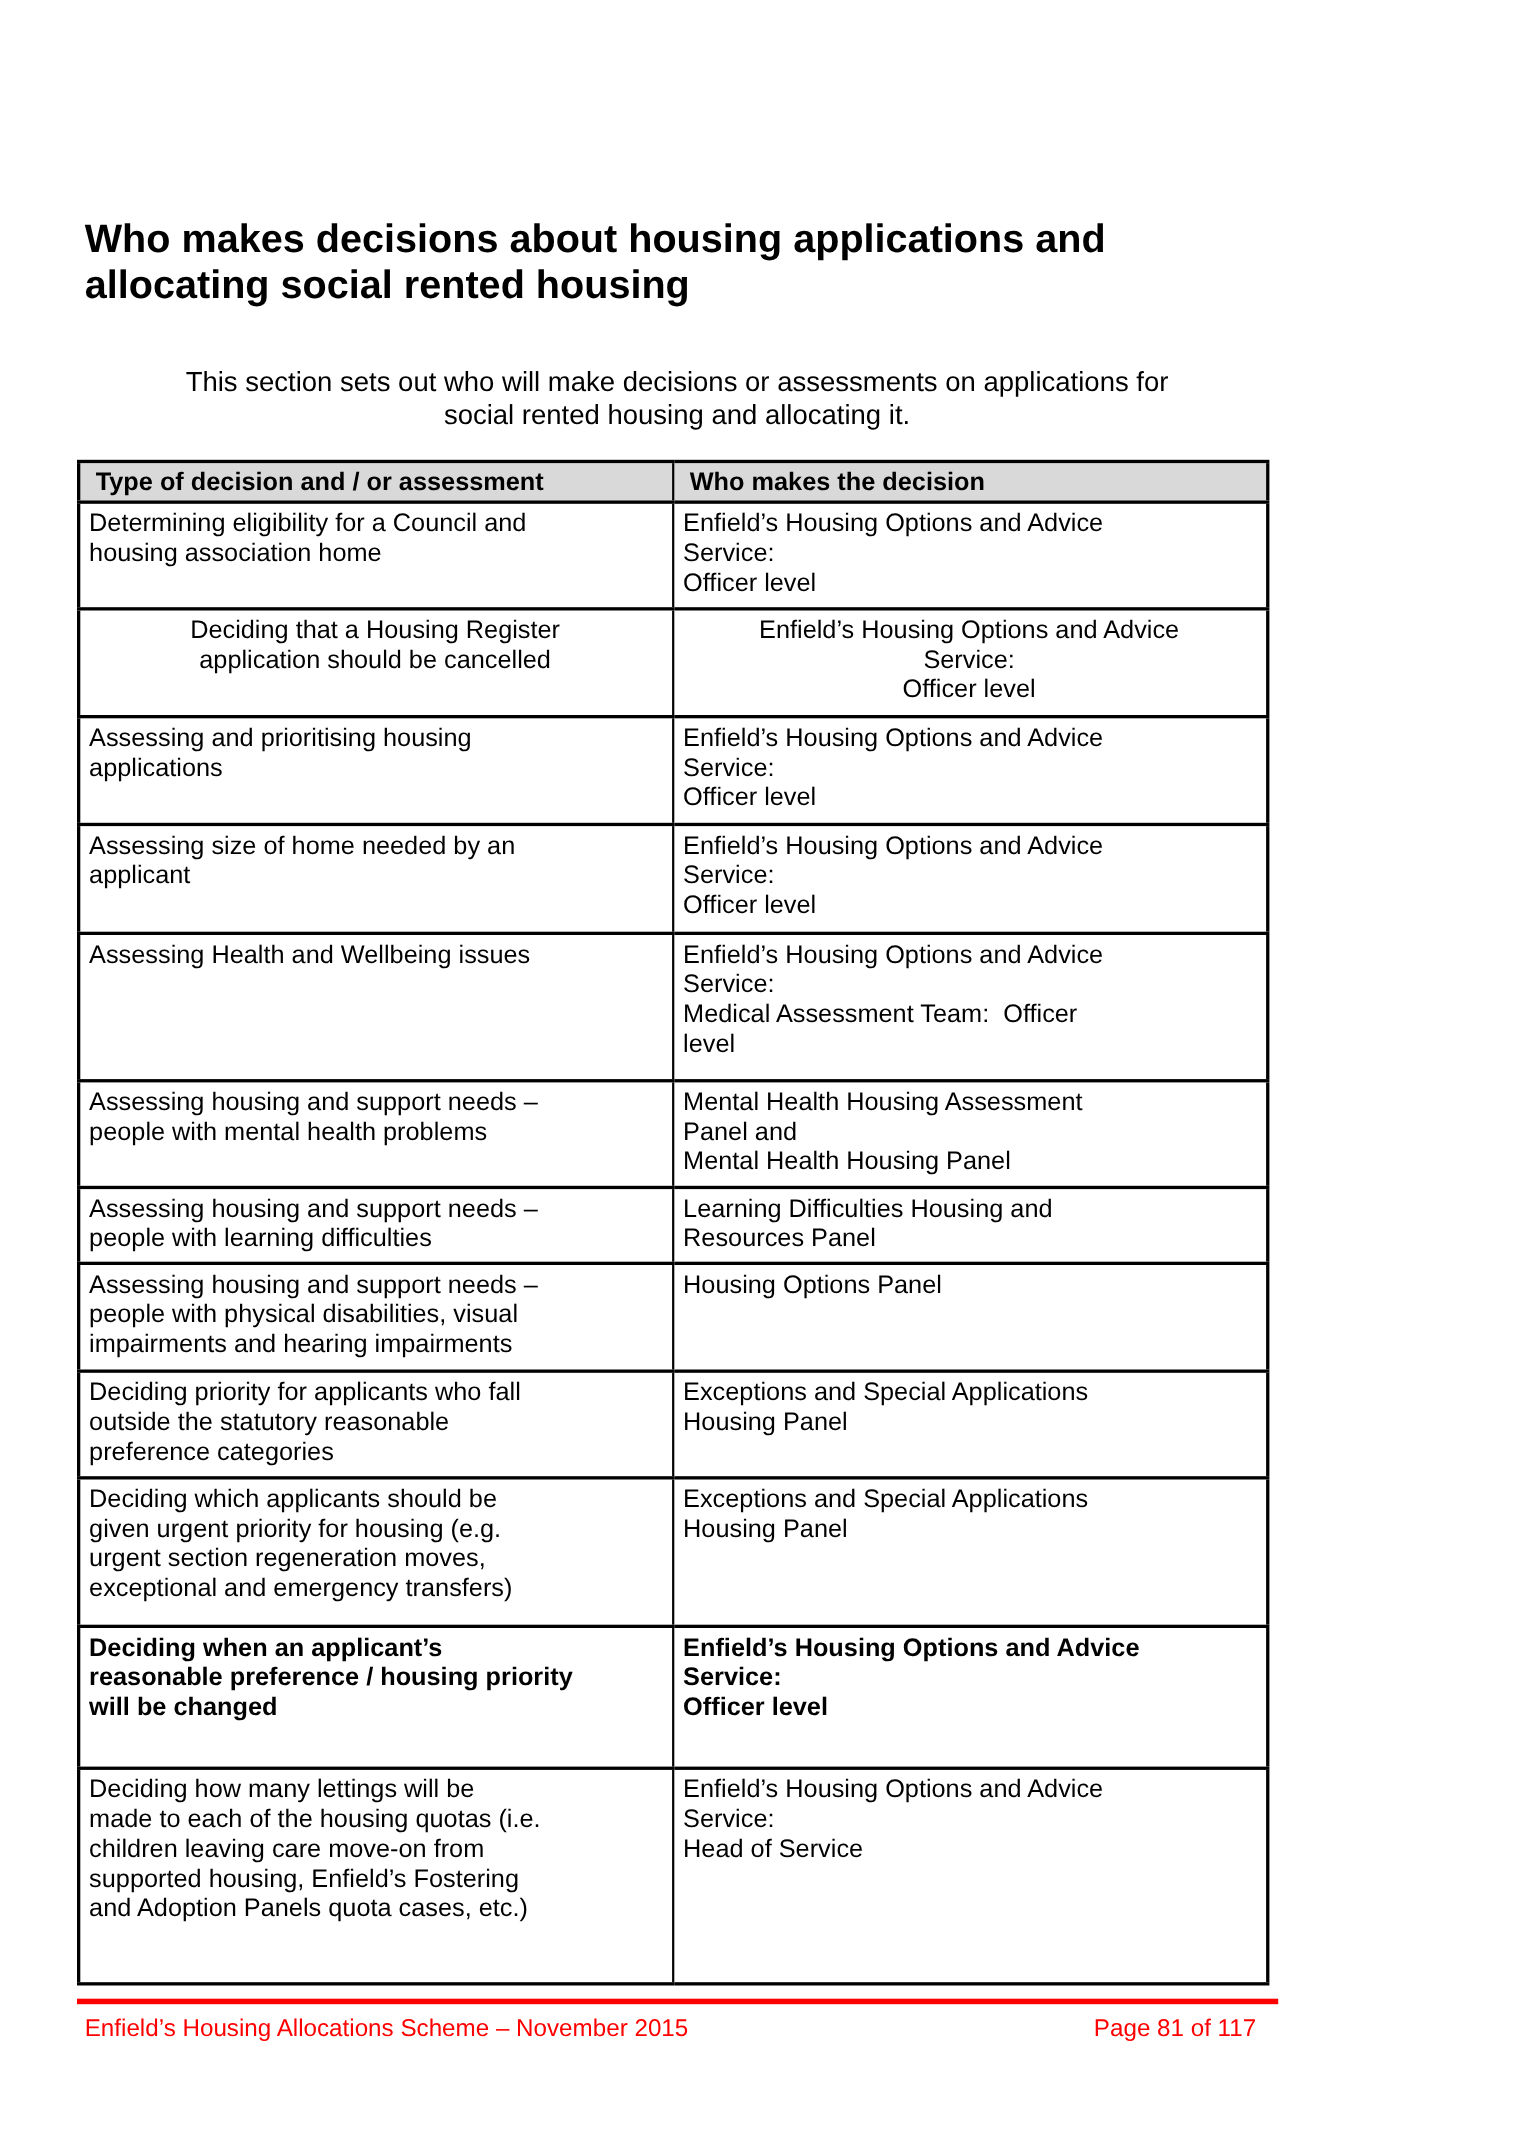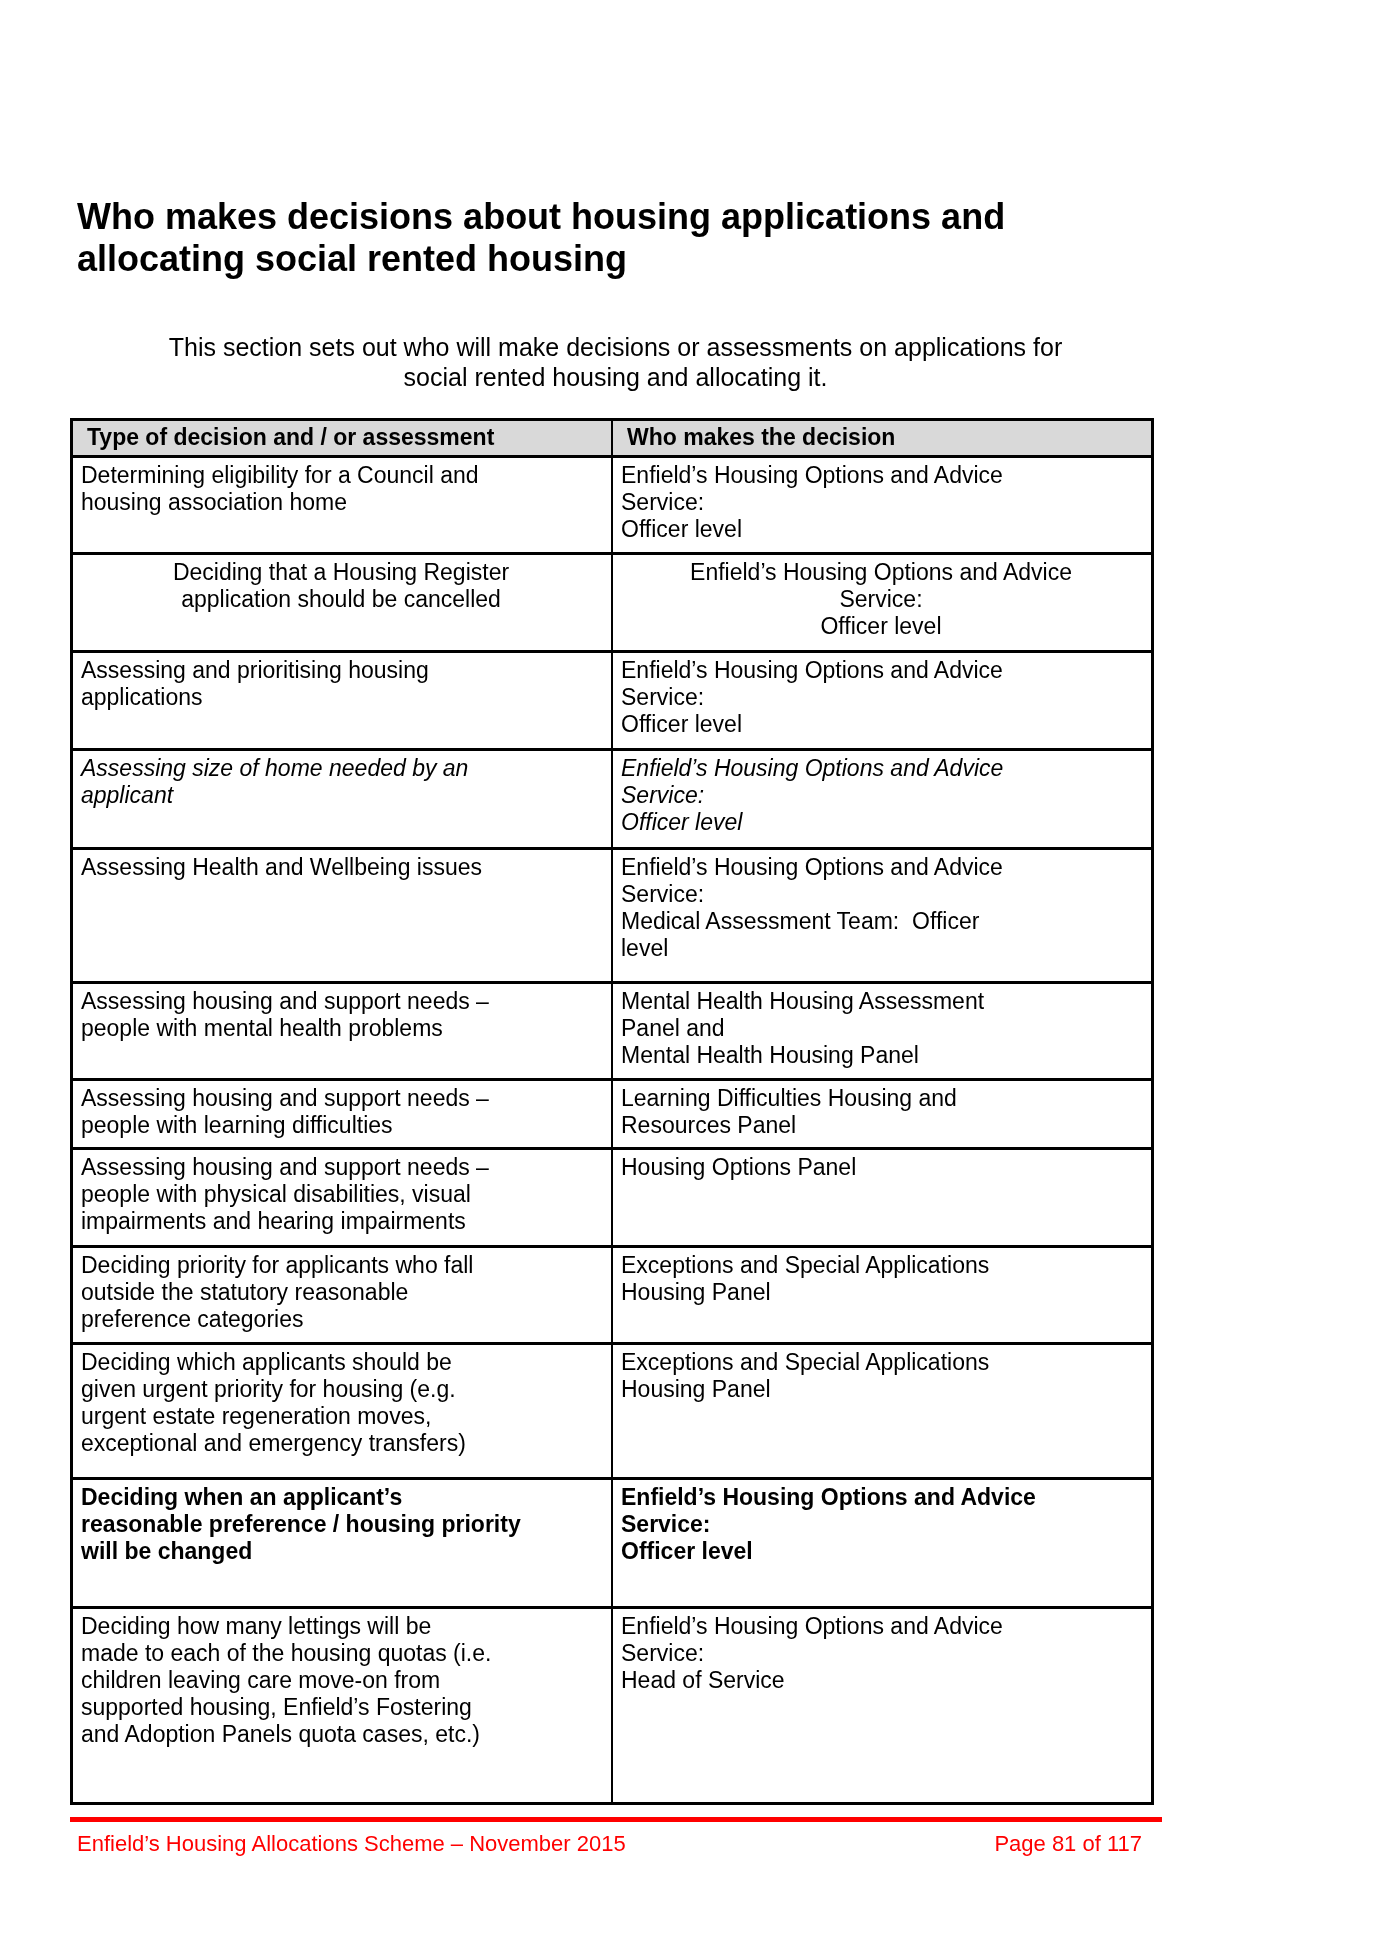--- a/index.html
+++ b/index.html
@@ -63,21 +63,21 @@
   .decision-table td {
     font-size: 23px;
     line-height: 27px;
     padding: 4px 10px 4px 8px;
   }
 
   
   tbody tr:nth-child(1)  td { height: 86px; }
   tbody tr:nth-child(2)  td { height: 87px; text-align: center; }
   tbody tr:nth-child(3)  td { height: 87px; }
-  tbody tr:nth-child(4)  td { height: 88px; font-style: italic; }
+  tbody tr:nth-child(4)  td { height: 88px; }
   tbody tr:nth-child(5)  td { height: 123px; }
   tbody tr:nth-child(6)  td { height: 86px; }
   tbody tr:nth-child(7)  td { height: 58px; }
   tbody tr:nth-child(8)  td { height: 87px; }
   tbody tr:nth-child(9)  td { height: 86px; }
   tbody tr:nth-child(10) td { height: 124px; }
   tbody tr:nth-child(11) td { height: 118px; font-weight: bold; }
   tbody tr:nth-child(12) td { height: 185px; }
 
   .footer-rule {
@@ -180,21 +180,21 @@
       <tr>
         <td>Deciding priority for applicants who fall
 outside the statutory reasonable
 preference categories</td>
         <td>Exceptions and Special Applications
 Housing Panel</td>
       </tr>
       <tr>
         <td>Deciding which applicants should be
 given urgent priority for housing (e.g.
-urgent estate regeneration moves,
+urgent section regeneration moves,
 exceptional and emergency transfers)</td>
         <td>Exceptions and Special Applications
 Housing Panel</td>
       </tr>
       <tr>
         <td>Deciding when an applicant’s
 reasonable preference / housing priority
 will be changed</td>
         <td>Enfield’s Housing Options and Advice
 Service:

